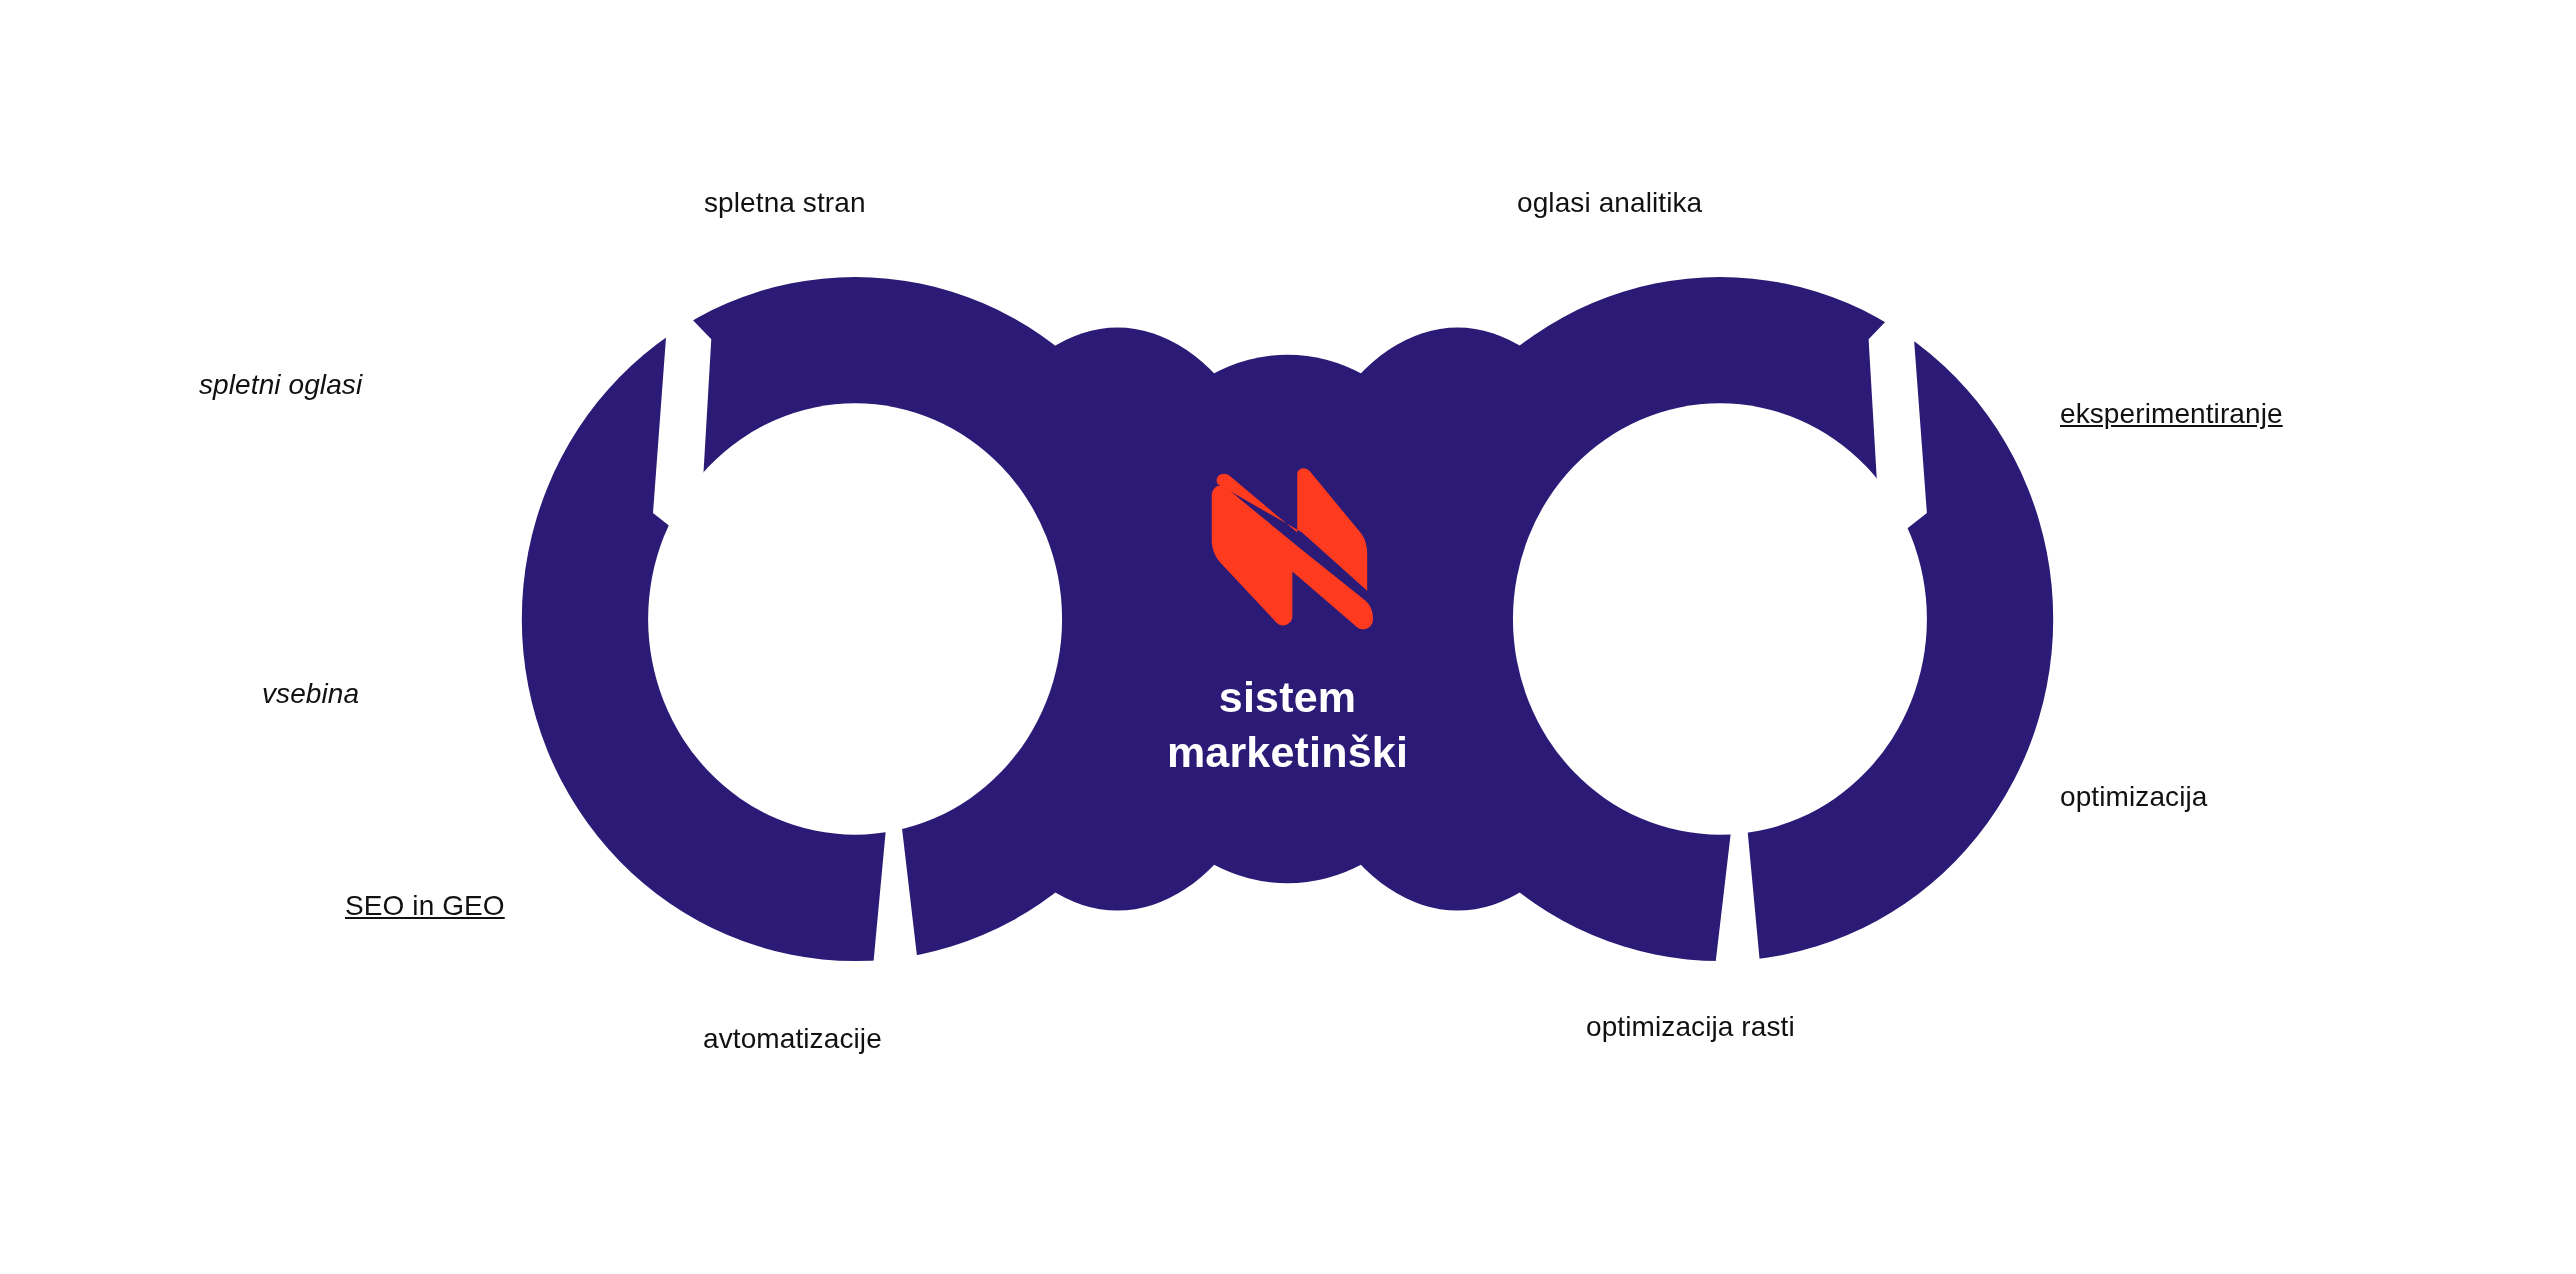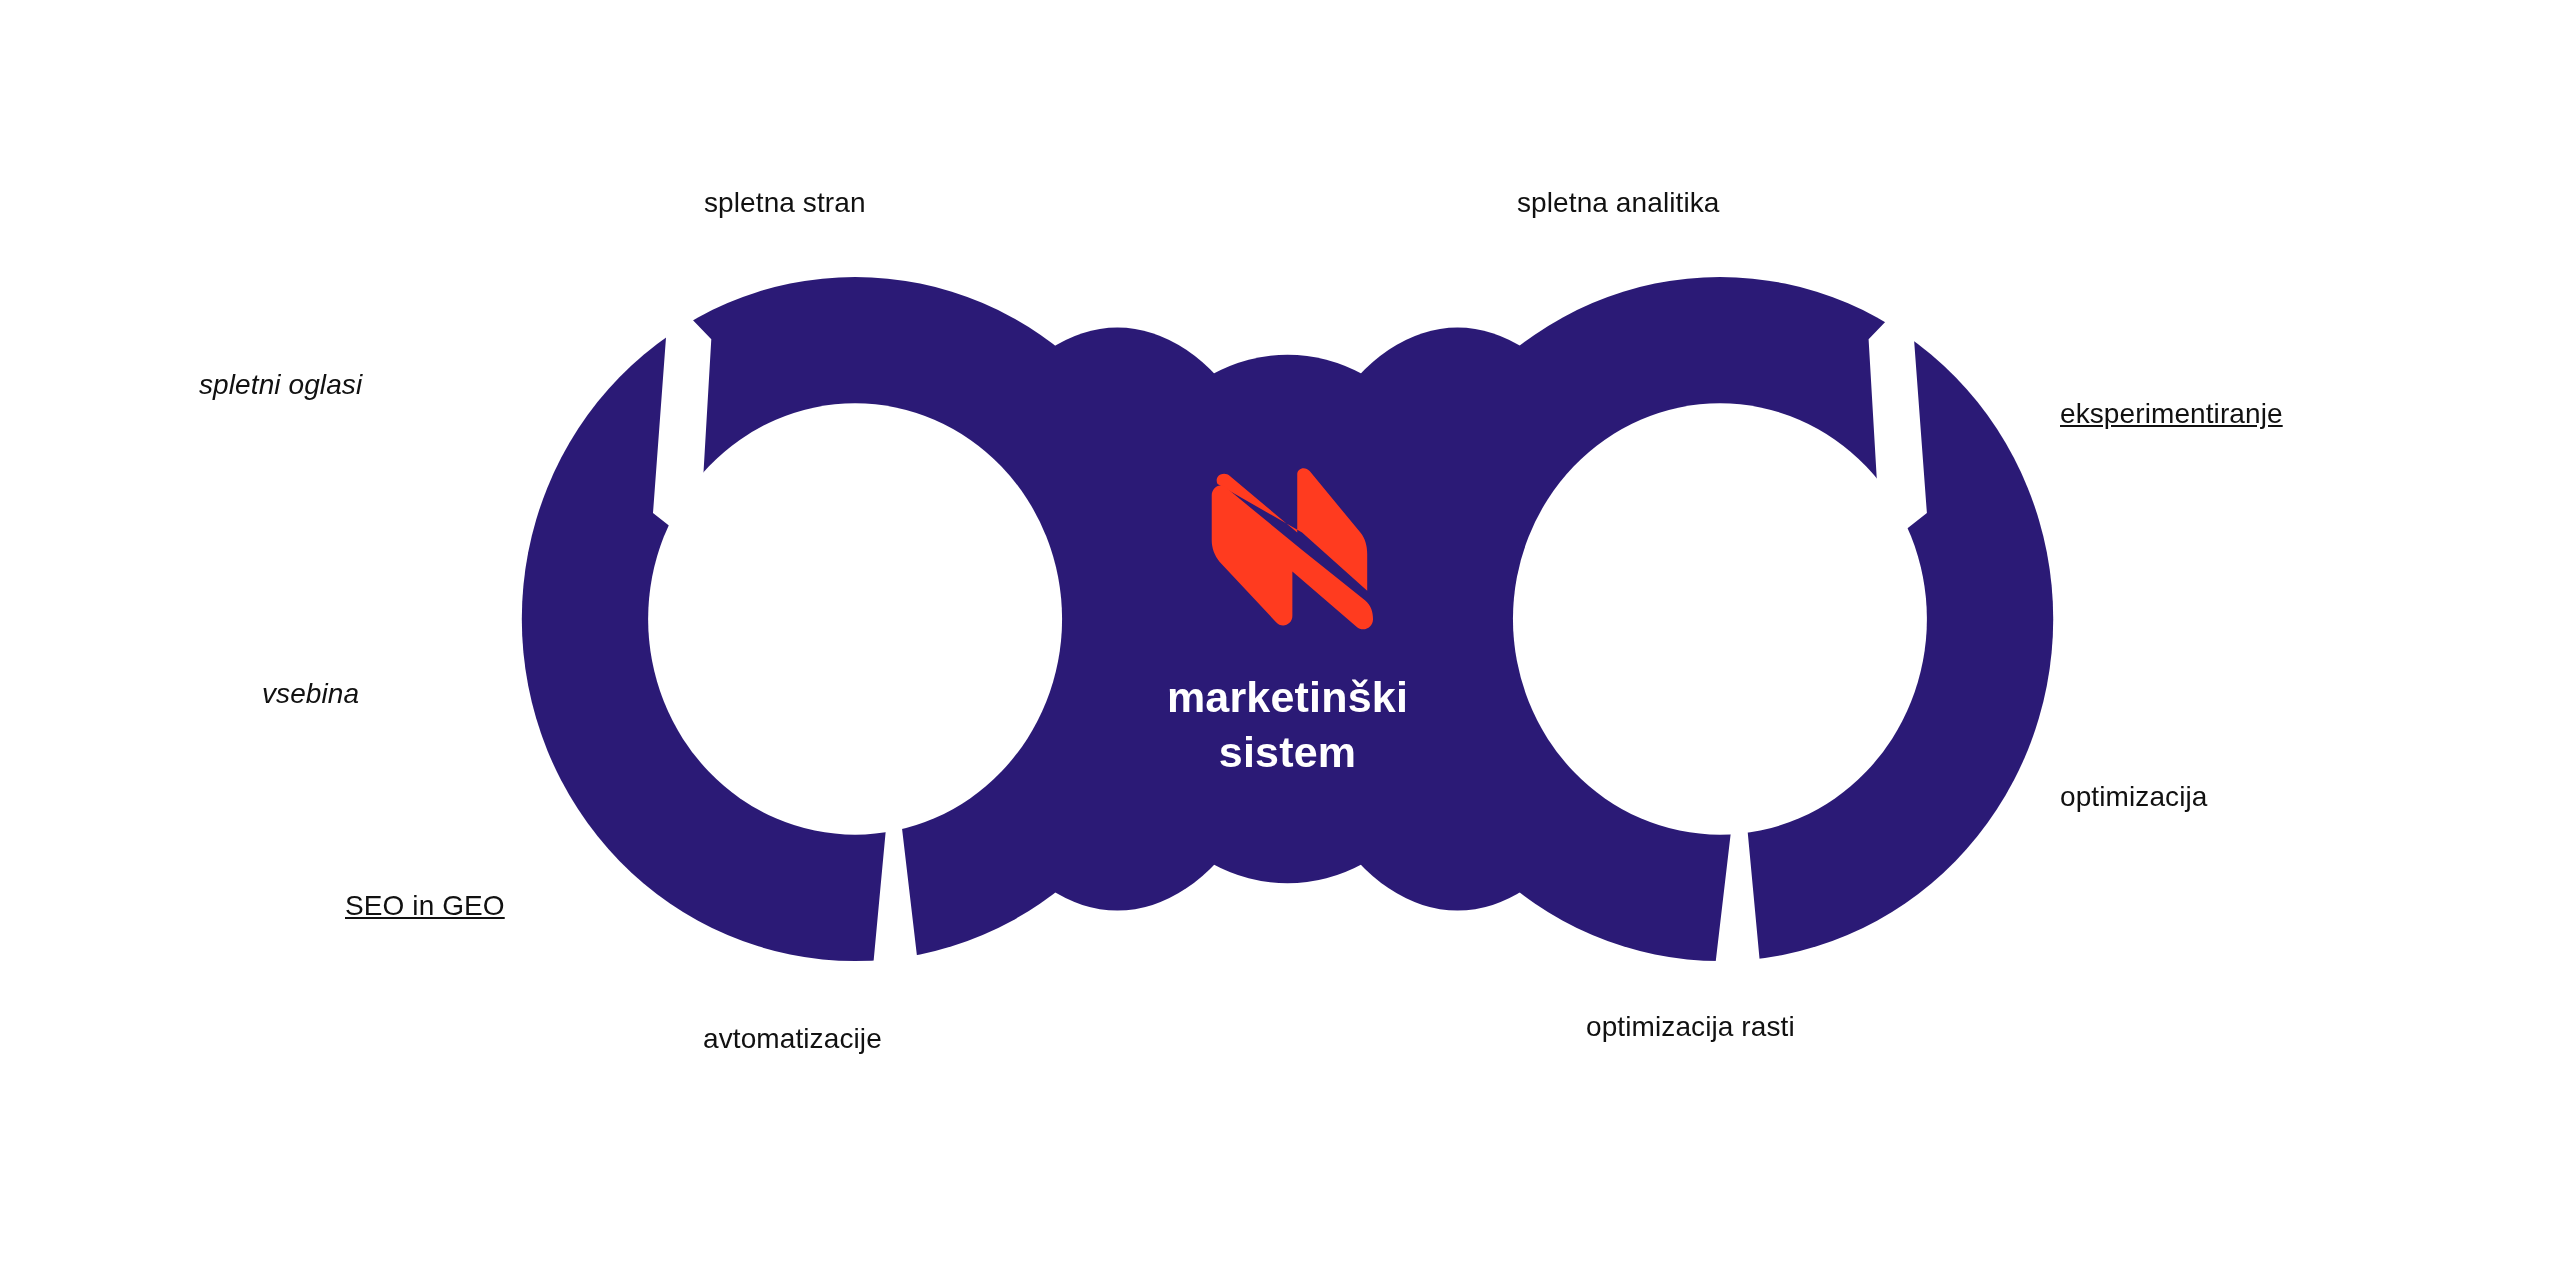--- a/index.html
+++ b/index.html
@@ -104,35 +104,35 @@
                L 95 100
                L 95 146
                C 95 155 84 159 78 152
                L 20 90
                C 15 84 12 76 12 68
                Z" fill="#FF3B1F"></path>
     </g>
   </svg>
 
   <div class="center-text">
+    <span class="center-line">sistem</span>
     <span class="center-line">marketinški</span>
-    <span class="center-line">sistem</span>
   </div>
 
   <div class="label" style="left:704px; top:189px;">spletna stran</div>
 
   <div class="label" style="left:199px; top:371px;font-style:italic;">spletni oglasi</div>
 
   <div class="label" style="left:262px; top:680px;font-style:italic;">vsebina</div>
 
   <div class="label" style="left:345px; top:892px;text-decoration:underline;">SEO in GEO</div>
 
   <div class="label" style="left:703px; top:1013px;margin-top:12px;">avtomatizacije</div>
 
-  <div class="label" style="left:1517px; top:189px;">spletna analitika</div>
+  <div class="label" style="left:1517px; top:189px;">oglasi analitika</div>
 
   <div class="label" style="left:2060px; top:400px;text-decoration:underline;">eksperimentiranje</div>
 
   <div class="label" style="left:2060px; top:783px;">optimizacija</div>
 
   <div class="label" style="left:1586px; top:1013px;">optimizacija rasti</div>
 
 </div>
 
 

